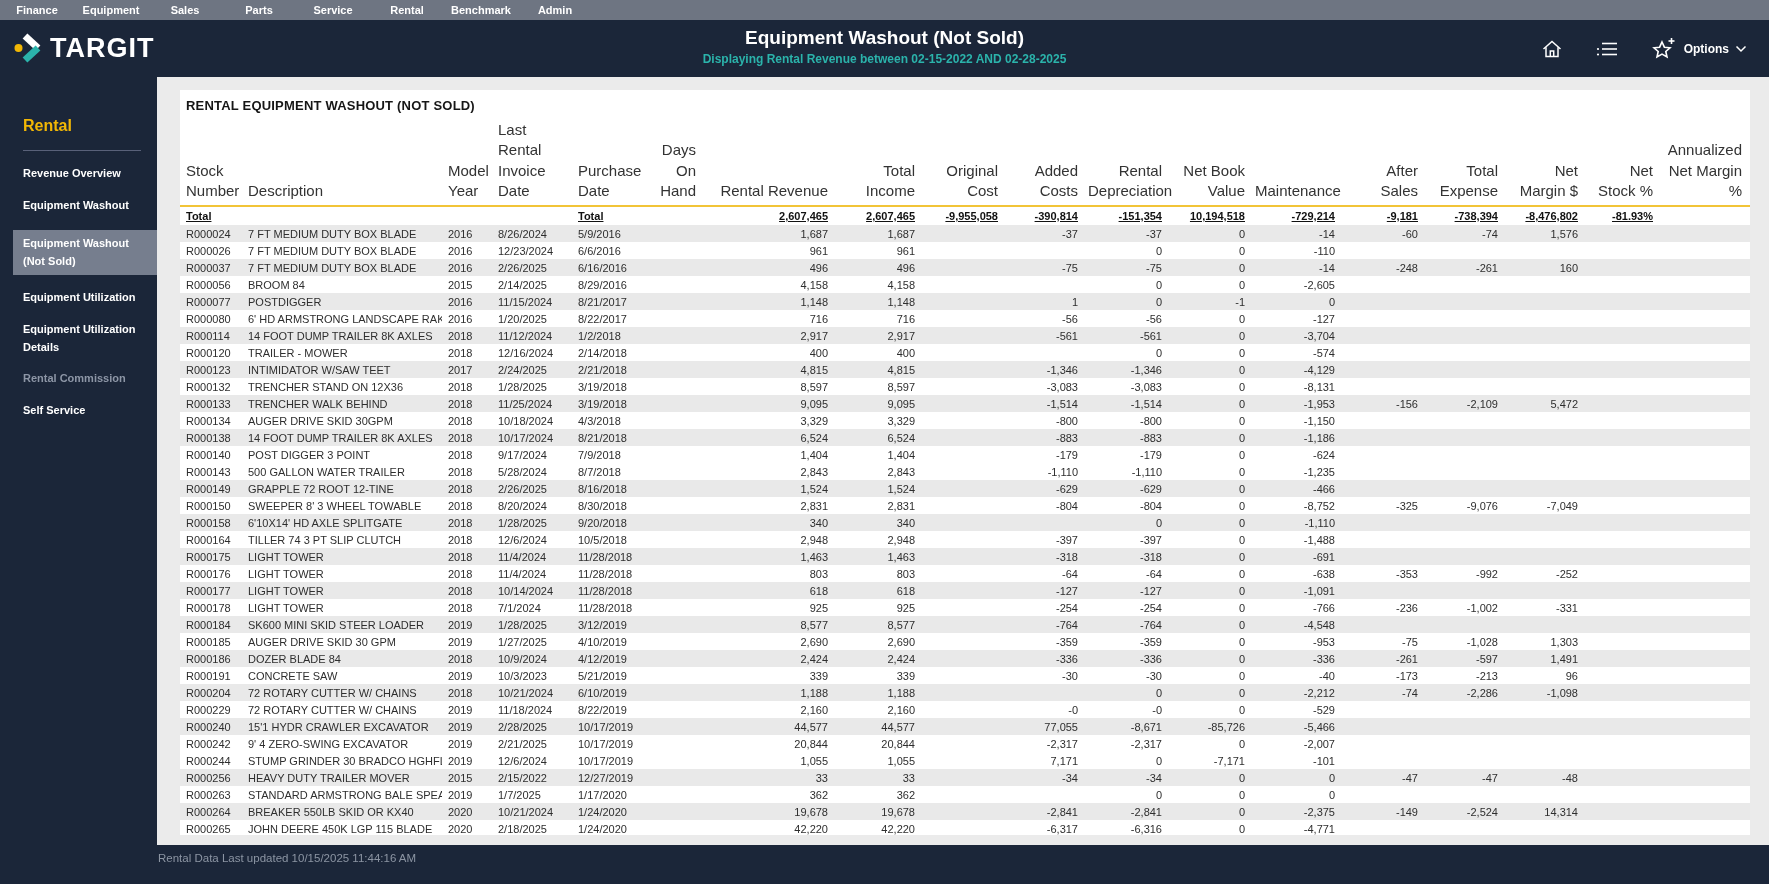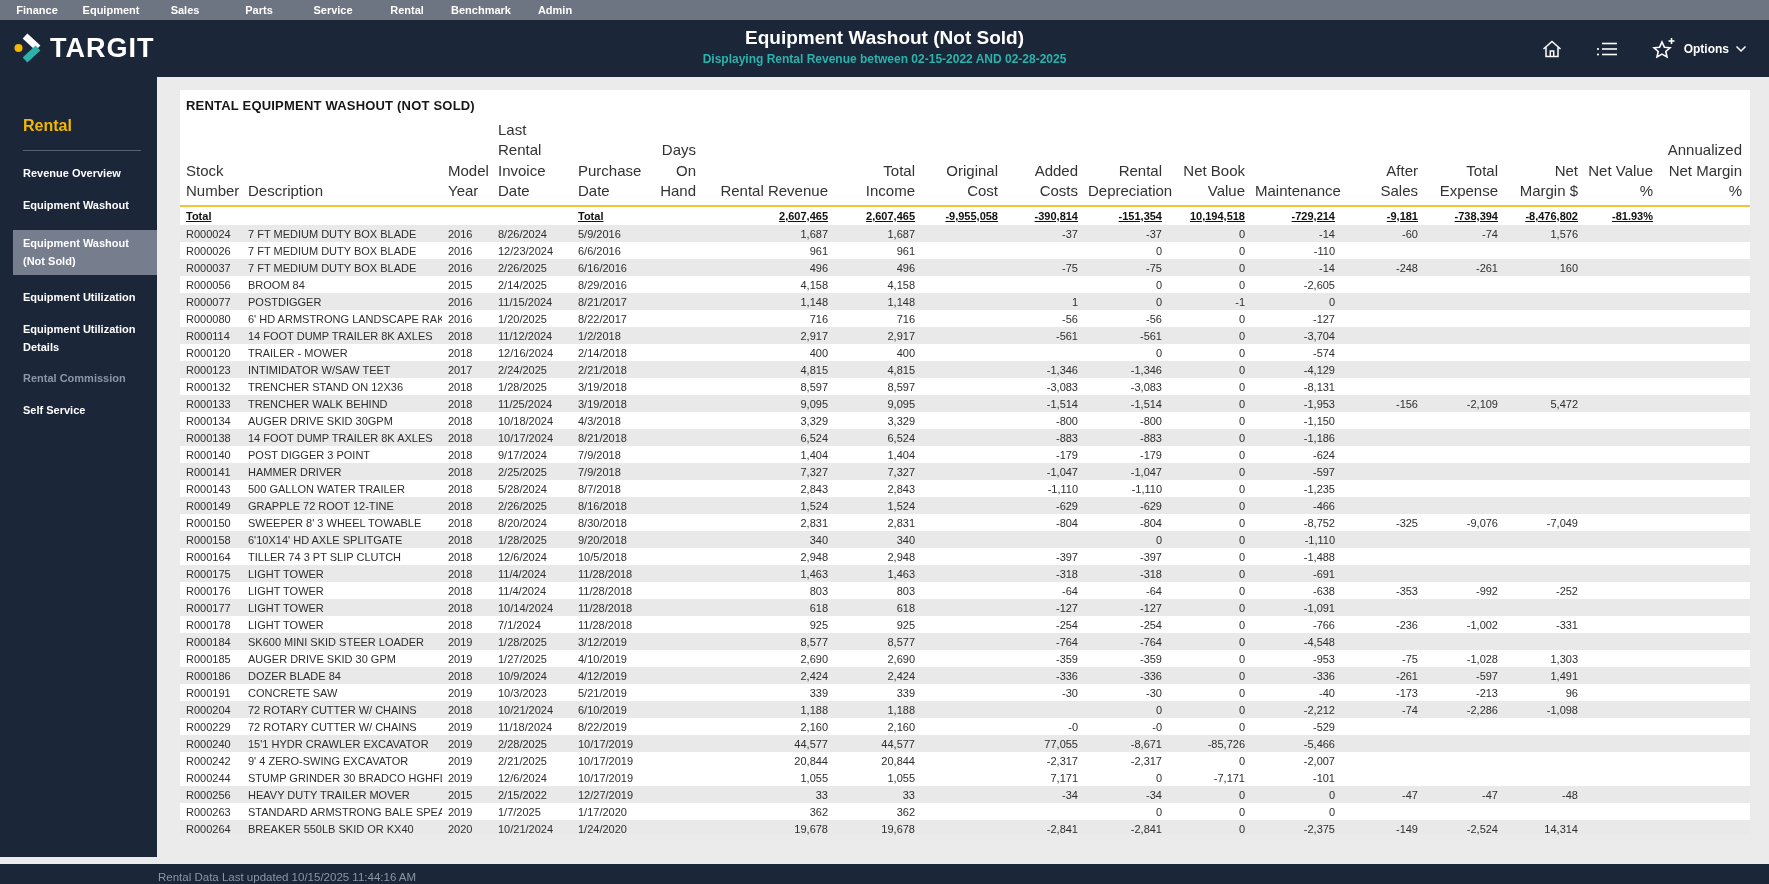--- a/index.html
+++ b/index.html
@@ -39,21 +39,21 @@
   thead tr { border-bottom:2px solid #f2c437; }
   th { font-size:15px; font-weight:400; color:#333333; vertical-align:bottom; padding:2px 8px 4px 2px; line-height:1.35; cursor:pointer; }
   th.l, td.l { text-align:left; padding-left:6px; padding-right:4px; }
   th.r, td.r { text-align:right; }
   td { font-size:11px; color:#2e2e2e; height:17px; padding:0 8px 0 2px; white-space:nowrap; overflow:hidden; }
   tr.total-row td { font-weight:700; color:#111; height:19px; }
   tr.total-row td.has-val { text-decoration:underline; }
   tbody tr.stripe { background:#e9e9e9; }
 
   
-  .footer { position:absolute; bottom:0; left:0; right:0; height:20px; background:#1b2639; }
+  .footer { position:absolute; bottom:0; left:0; right:0; height:39px; background:#1b2639; }
   .footer span { display:inline-block; padding-left:158px; line-height:27px; color:#8c95a3; font-size:11.5px; }
 </style>
 </head>
 <body>
 
 <div class="screen">
 
   <div class="topnav">
       <div class="nav-item">Finance</div>
       <div class="nav-item">Equipment</div>
@@ -158,21 +158,21 @@
               <th class="r">Rental Revenue</th>
               <th class="r">Total Income</th>
               <th class="r">Original Cost</th>
               <th class="r">Added Costs</th>
               <th class="r">Rental Depreciation</th>
               <th class="r">Net Book Value</th>
               <th class="r">Maintenance</th>
               <th class="r">After Sales</th>
               <th class="r">Total Expense</th>
               <th class="r">Net Margin $</th>
-              <th class="r">Net Value %</th>
+              <th class="r">Net Stock %</th>
               <th class="r">Annualized Net Margin %</th>
             </tr>
           </thead>
         <tbody id="tbl-body">
             <tr class="total-row">
               <td class="l has-val">Total</td>
               <td class="l"></td>
               <td class="l"></td>
               <td class="l"></td>
               <td class="l has-val">Total</td>
@@ -463,40 +463,20 @@
               <td class="r has-val">-179</td>
               <td class="r has-val">-179</td>
               <td class="r has-val">0</td>
               <td class="r has-val">-624</td>
               <td class="r"></td>
               <td class="r"></td>
               <td class="r"></td>
               <td class="r"></td>
               <td class="r"></td>
             </tr>
-            <tr class="stripe">
-              <td class="l has-val">R000141</td>
-              <td class="l has-val">HAMMER DRIVER</td>
-              <td class="l has-val">2018</td>
-              <td class="l has-val">2/25/2025</td>
-              <td class="l has-val">7/9/2018</td>
-              <td class="r"></td>
-              <td class="r has-val">7,327</td>
-              <td class="r has-val">7,327</td>
-              <td class="r"></td>
-              <td class="r has-val">-1,047</td>
-              <td class="r has-val">-1,047</td>
-              <td class="r has-val">0</td>
-              <td class="r has-val">-597</td>
-              <td class="r"></td>
-              <td class="r"></td>
-              <td class="r"></td>
-              <td class="r"></td>
-              <td class="r"></td>
-            </tr>
             <tr>
               <td class="l has-val">R000143</td>
               <td class="l has-val">500 GALLON WATER TRAILER</td>
               <td class="l has-val">2018</td>
               <td class="l has-val">5/28/2024</td>
               <td class="l has-val">8/7/2018</td>
               <td class="r"></td>
               <td class="r has-val">2,843</td>
               <td class="r has-val">2,843</td>
               <td class="r"></td>

